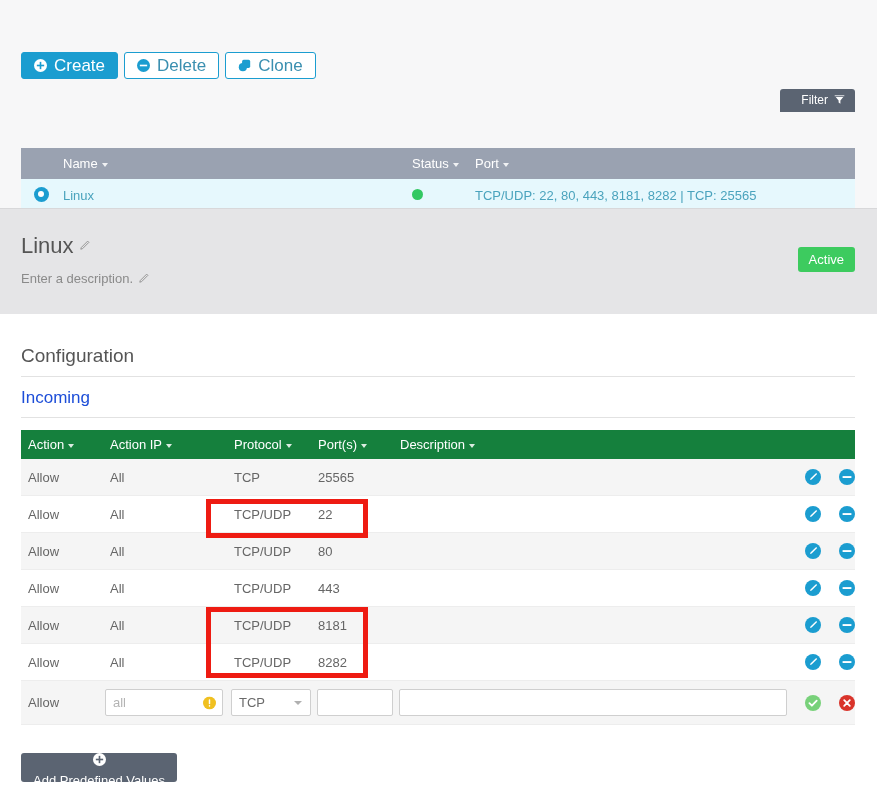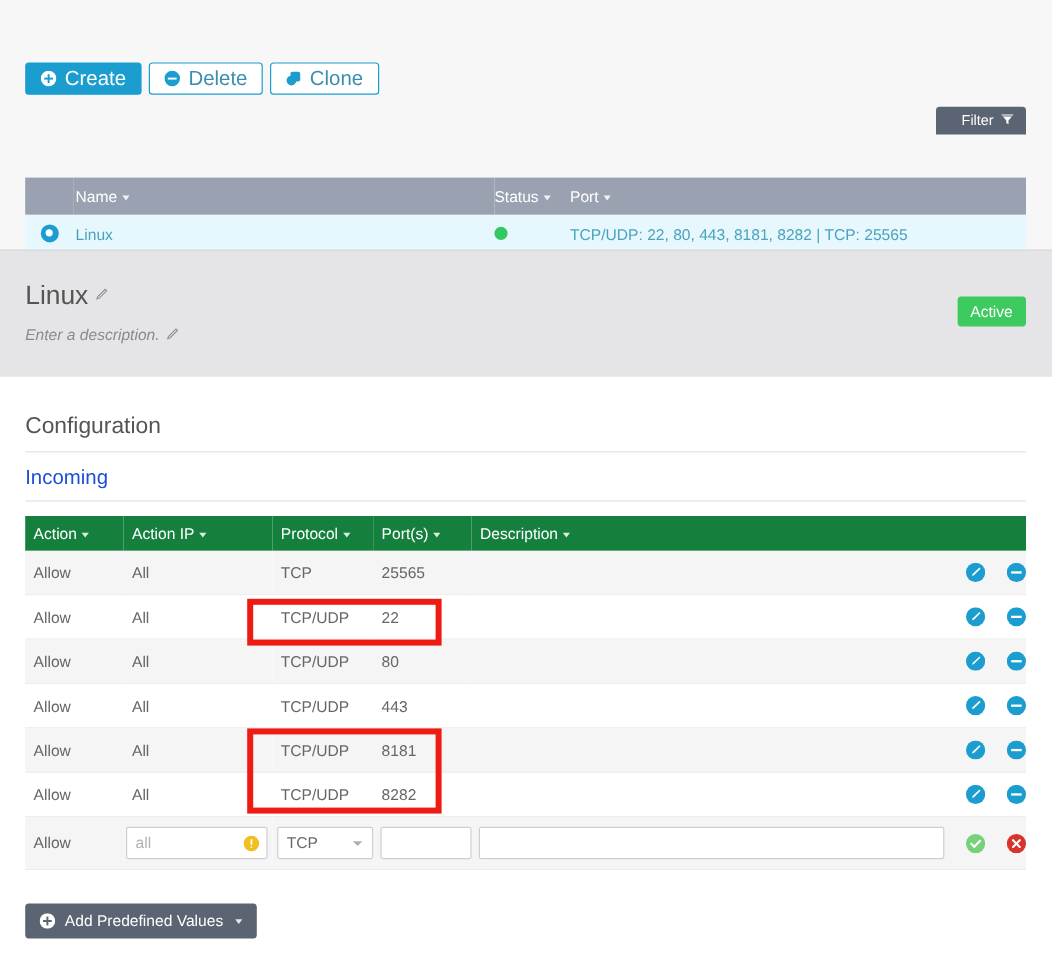--- a/index.html
+++ b/index.html
@@ -172,21 +172,20 @@
   .pencil {
     display: inline-block;
     margin-left: 5px;
     vertical-align: 2px;
   }
   .detail-desc {
     position: absolute;
     left: 21px;
     top: 62px;
     font-size: 13px;
-    font-style: italic;
     color: #8a8a8a;
   }
   .badge-active {
     position: absolute;
     right: 22px;
     top: 38px;
     background: #3dcb5f;
     color: #ffffff;
     font-size: 13px;
     padding: 6px 11px;
@@ -319,20 +318,21 @@
     gap: 8px;
     background: #5b6472;
     color: #ffffff;
     font-size: 13px;
     height: 29px;
     padding: 0 12px;
     border-radius: 3px;
     cursor: pointer;
     line-height: 1;
     box-sizing: border-box;
+    flex-direction: column;
   }
 
   
   .anno {
     position: absolute;
     border: 5px solid #ee1b12;
     box-sizing: border-box;
     pointer-events: none;
   }
 </style>

